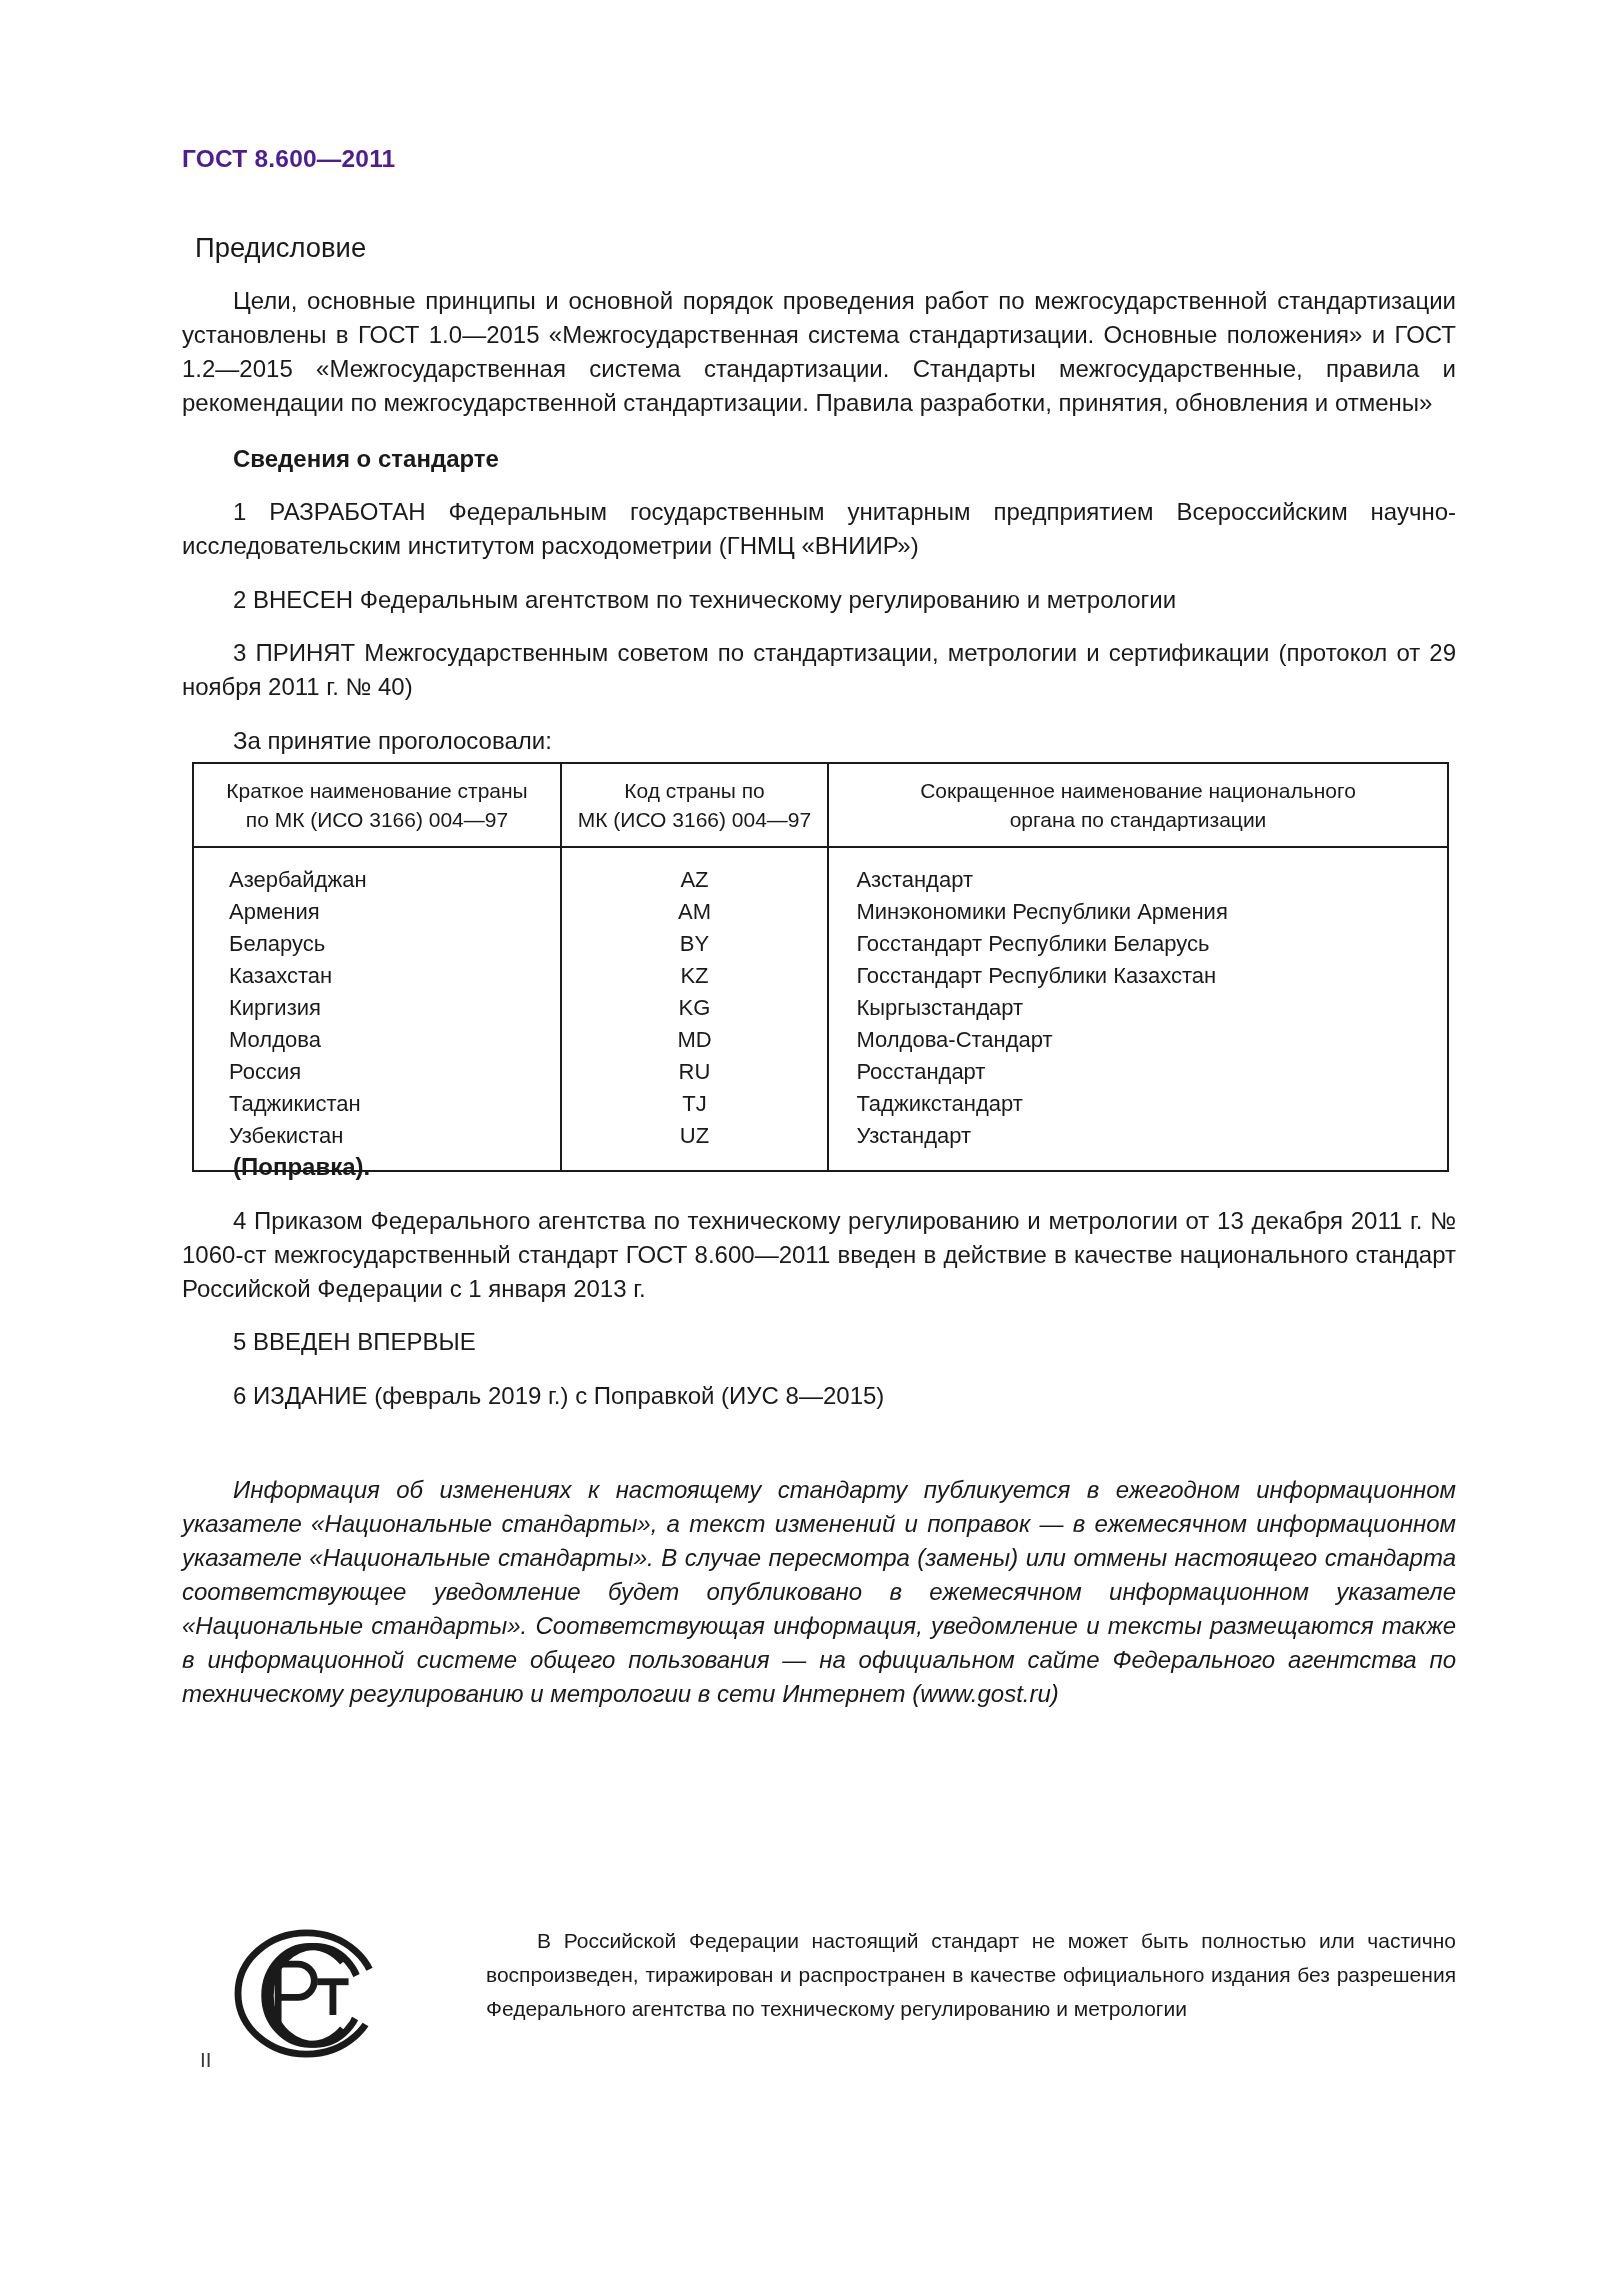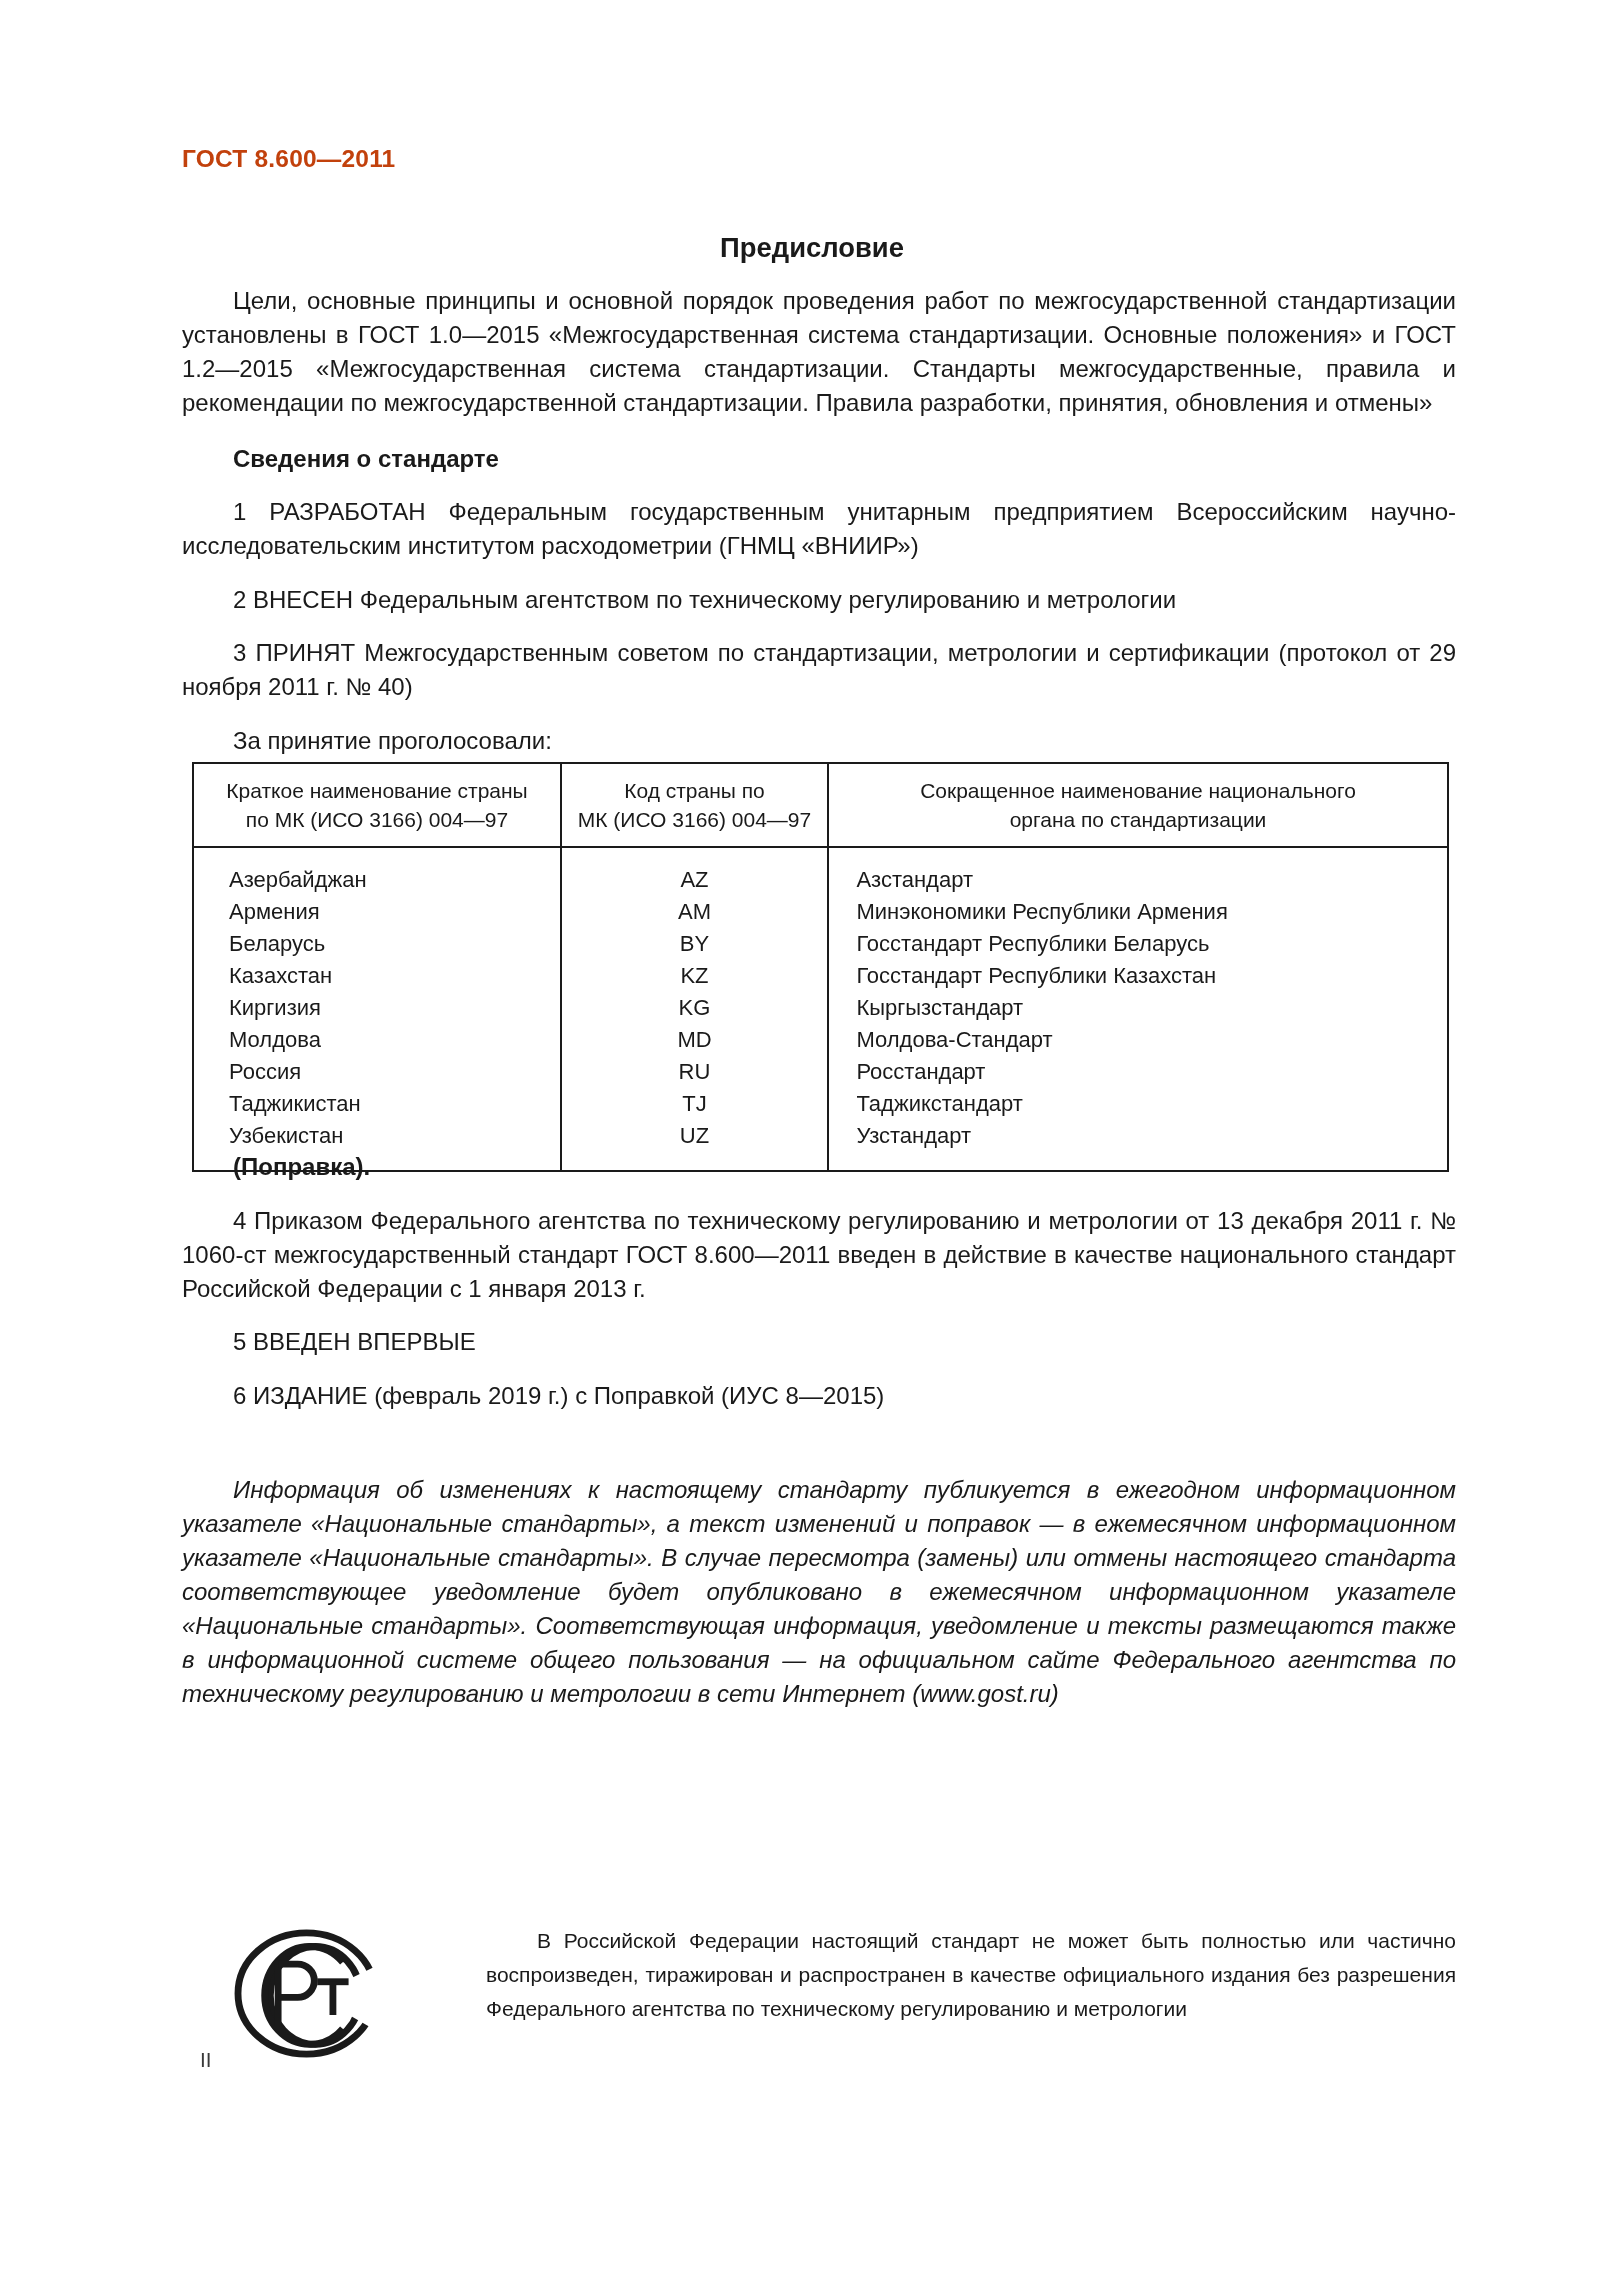--- a/index.html
+++ b/index.html
@@ -21,32 +21,32 @@
   }
 
   
   .doc-header {
     position: absolute;
     left: 182px;
     top: 145px;
     font-size: 24.5px;
     font-weight: bold;
     letter-spacing: 0.2px;
-    color: #c2410c;
+    color: #4c1d95;
   }
 
   
   .doc-title {
     position: absolute;
-    left: 175px;
+    left: 195px;
     top: 214px;
     width: 1274px;
-    text-align: center;
+    text-align: left;
     font-size: 27.4px;
-    font-weight: bold;
+    font-weight: normal;
   }
 
   
   .body-block {
     position: absolute;
     left: 182px;
     top: 284px;
     width: 1274px;
   }
   p.para {

